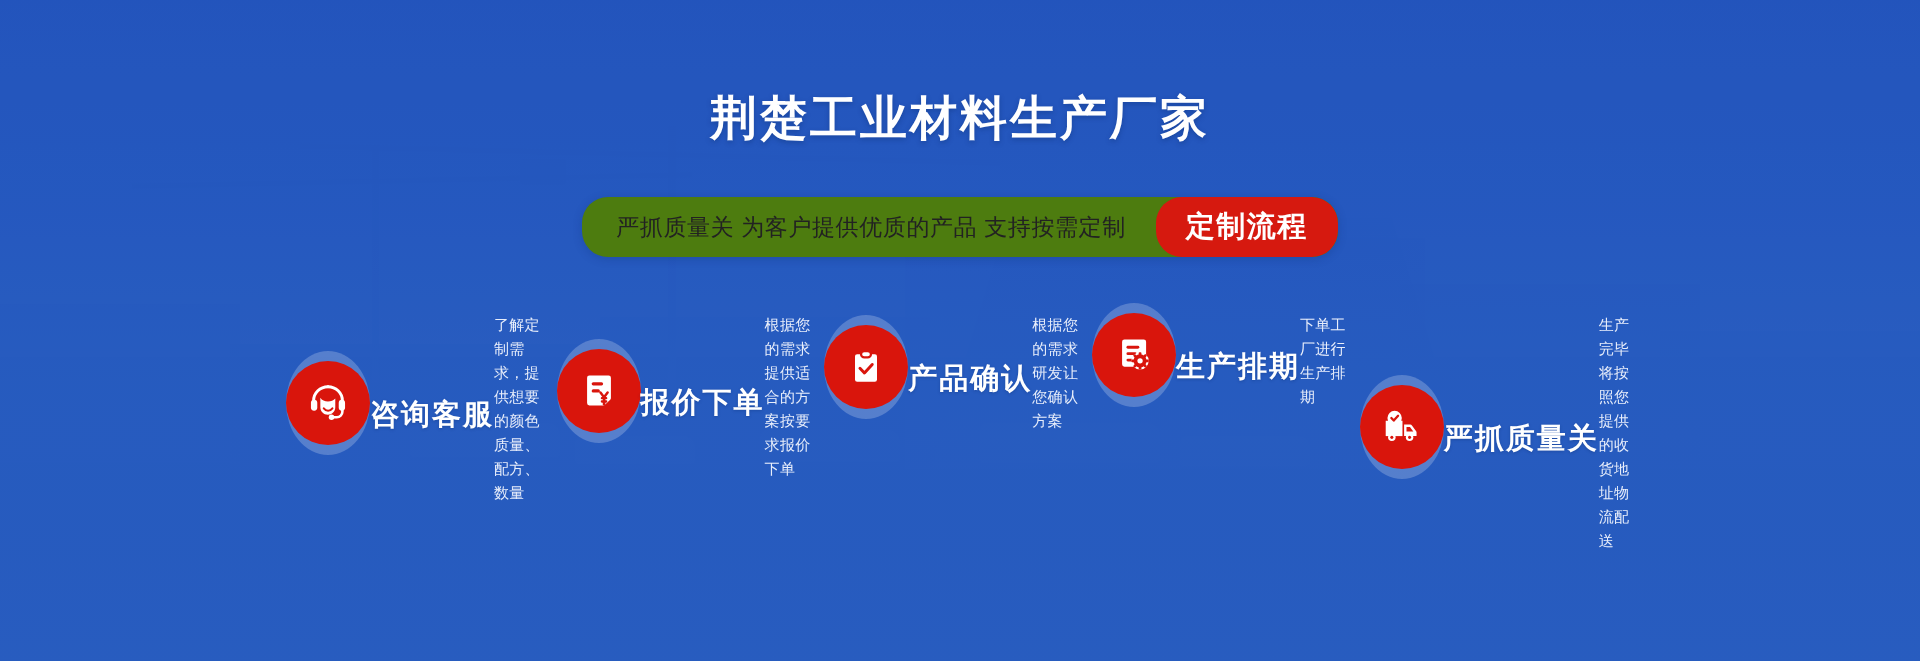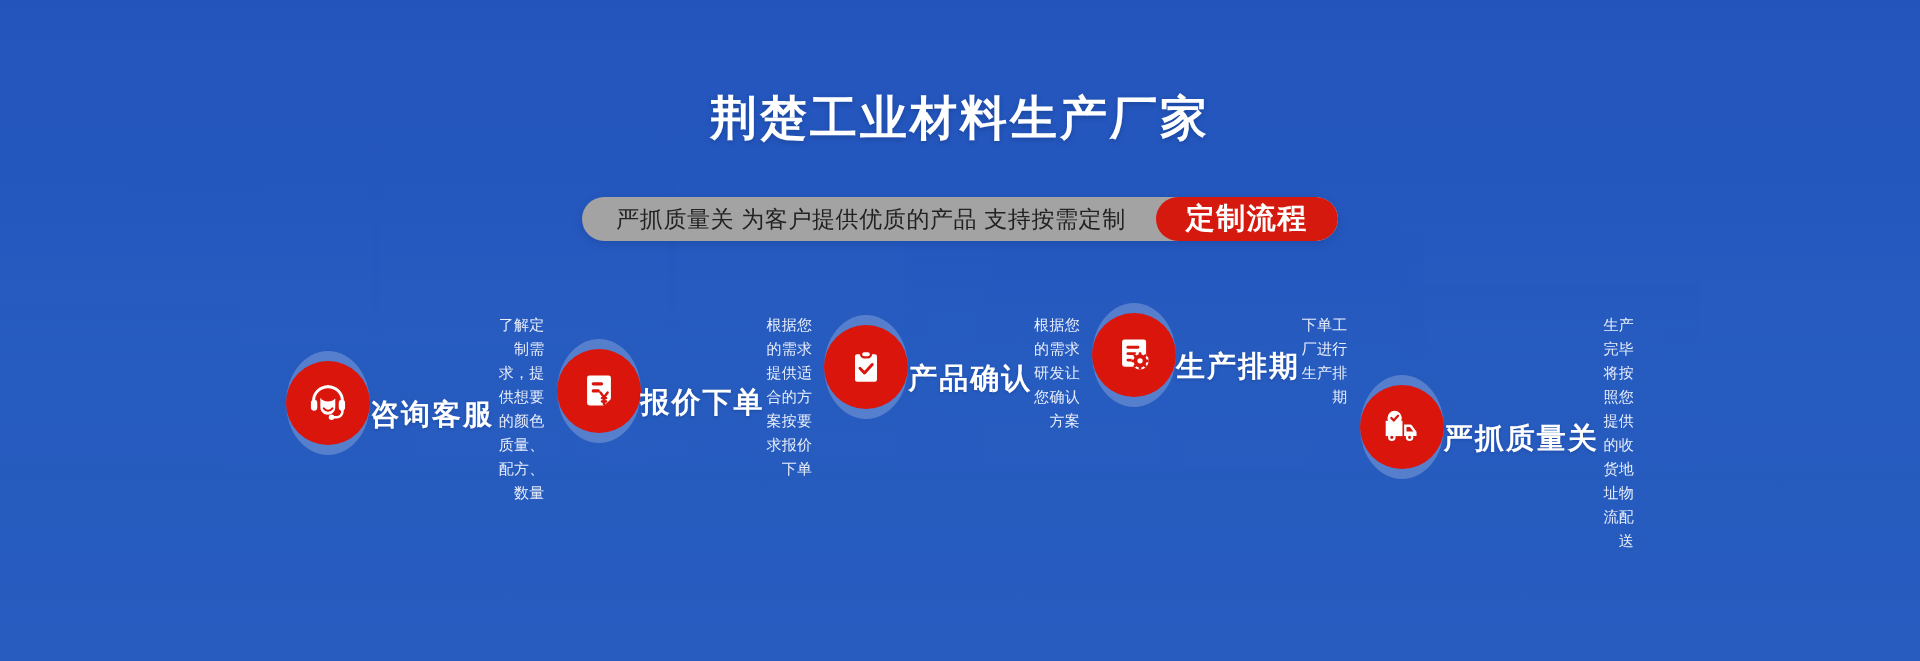--- a/index.html
+++ b/index.html
@@ -66,22 +66,22 @@
 
   .headline{
     position:absolute;left:0;right:0;top:92px;text-align:center;
     font-size:47px;font-weight:bold;color:#ffffff;
     letter-spacing:3px;line-height:1.1;
     text-shadow:0 2px 5px rgba(10,40,100,.35);
   }
 
   .subbar-wrap{position:absolute;left:0;right:0;top:197px;display:flex;justify-content:center;}
   .subbar{
-    display:flex;align-items:stretch;height:44px;
-    background:#a3a3a3;border-radius:26px;overflow:hidden;
+    display:flex;align-items:stretch;height:60px;
+    background:#4d7c0f;border-radius:26px;overflow:hidden;
     box-shadow:0 2px 10px rgba(8,35,95,.22);
     text-align:center;
   }
   .subbar-text{
     display:flex;align-items:center;
     padding:0 30px 0 34px;
     font-size:23px;color:#222222;letter-spacing:.6px;white-space:nowrap;
   }
   .subbar-cta{
     display:flex;align-items:center;justify-content:center;
@@ -111,21 +111,21 @@
     display:flex;align-items:center;justify-content:center;
   }
   .disc svg{display:block;}
   .step-title{
     margin-top:24px;font-size:29px;font-weight:bold;color:#ffffff;
     letter-spacing:2px;line-height:1.1;white-space:nowrap;
     text-shadow:0 1px 3px rgba(10,40,100,.30);
   }
   .step-desc{
     margin-top:13px;font-size:15px;color:#e8eefb;line-height:1.6;
-    text-align:right;max-width:230px;letter-spacing:.3px;
+    text-align:left;max-width:230px;letter-spacing:.3px;
   }
 </style>
 </head>
 <body>
 
 <div class="banner">
 
   <div class="bg-photo">
     <div class="bg-sky"></div>
     <div class="bg-ground"></div>

